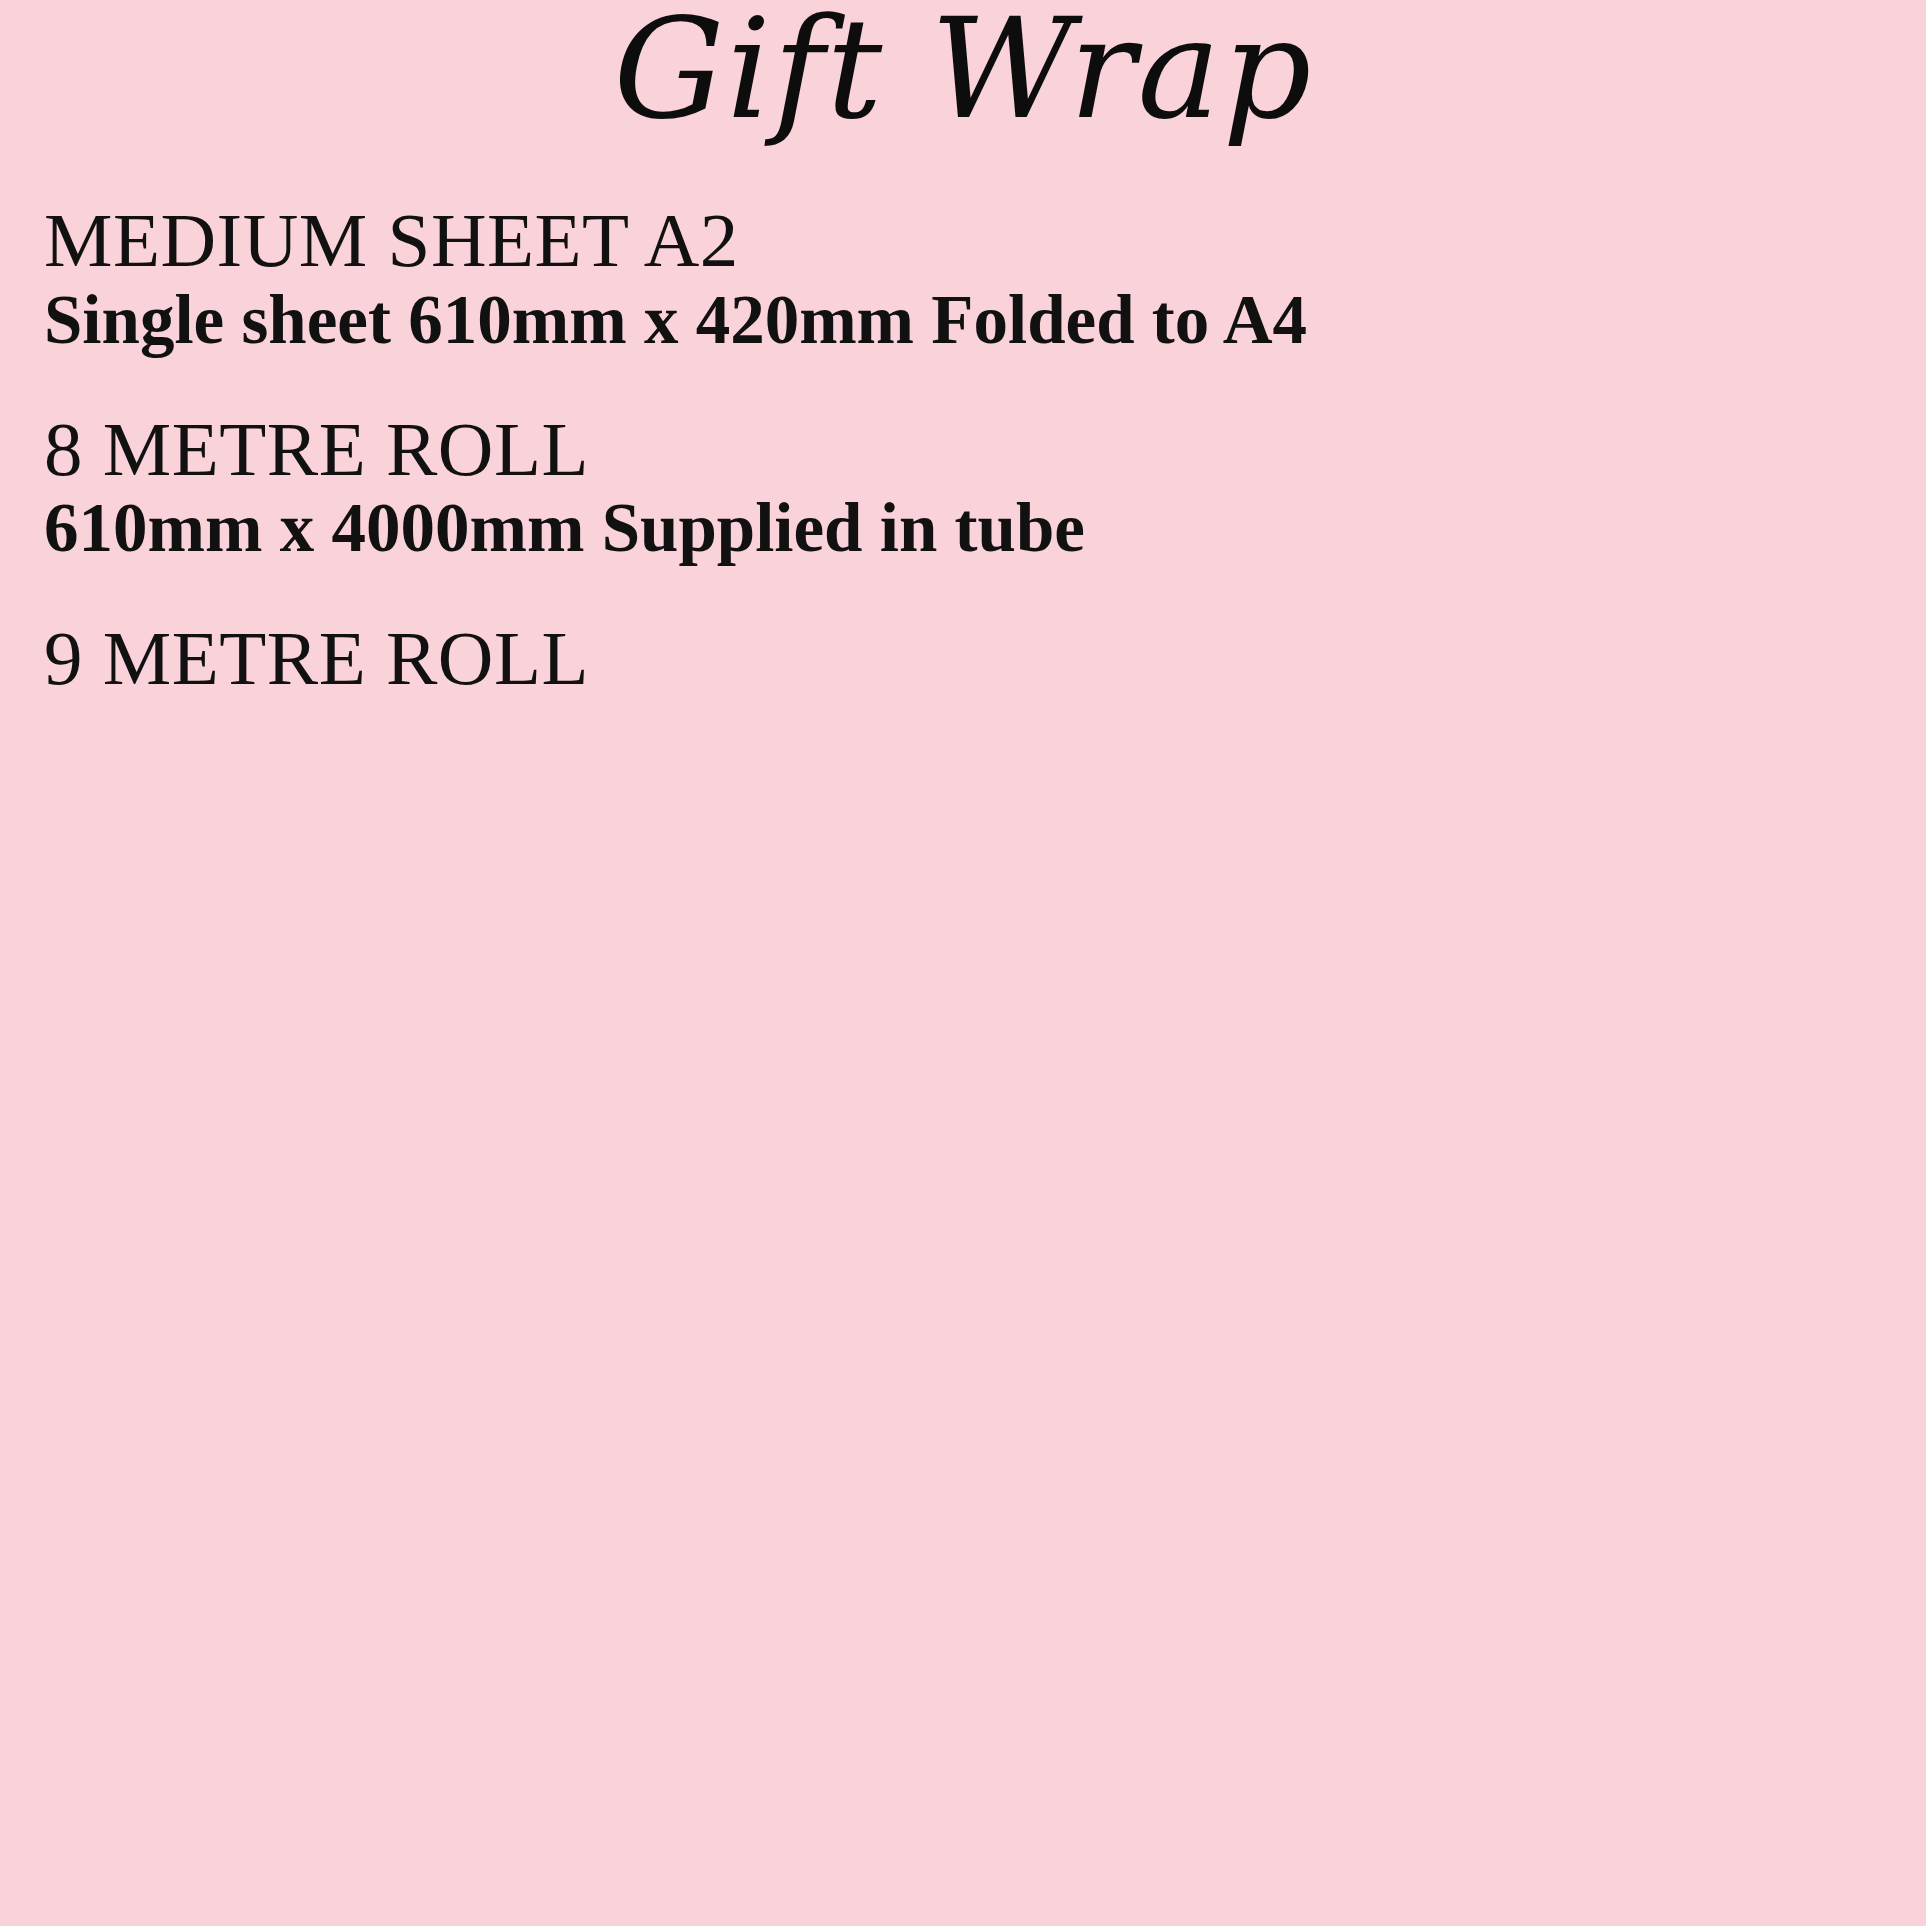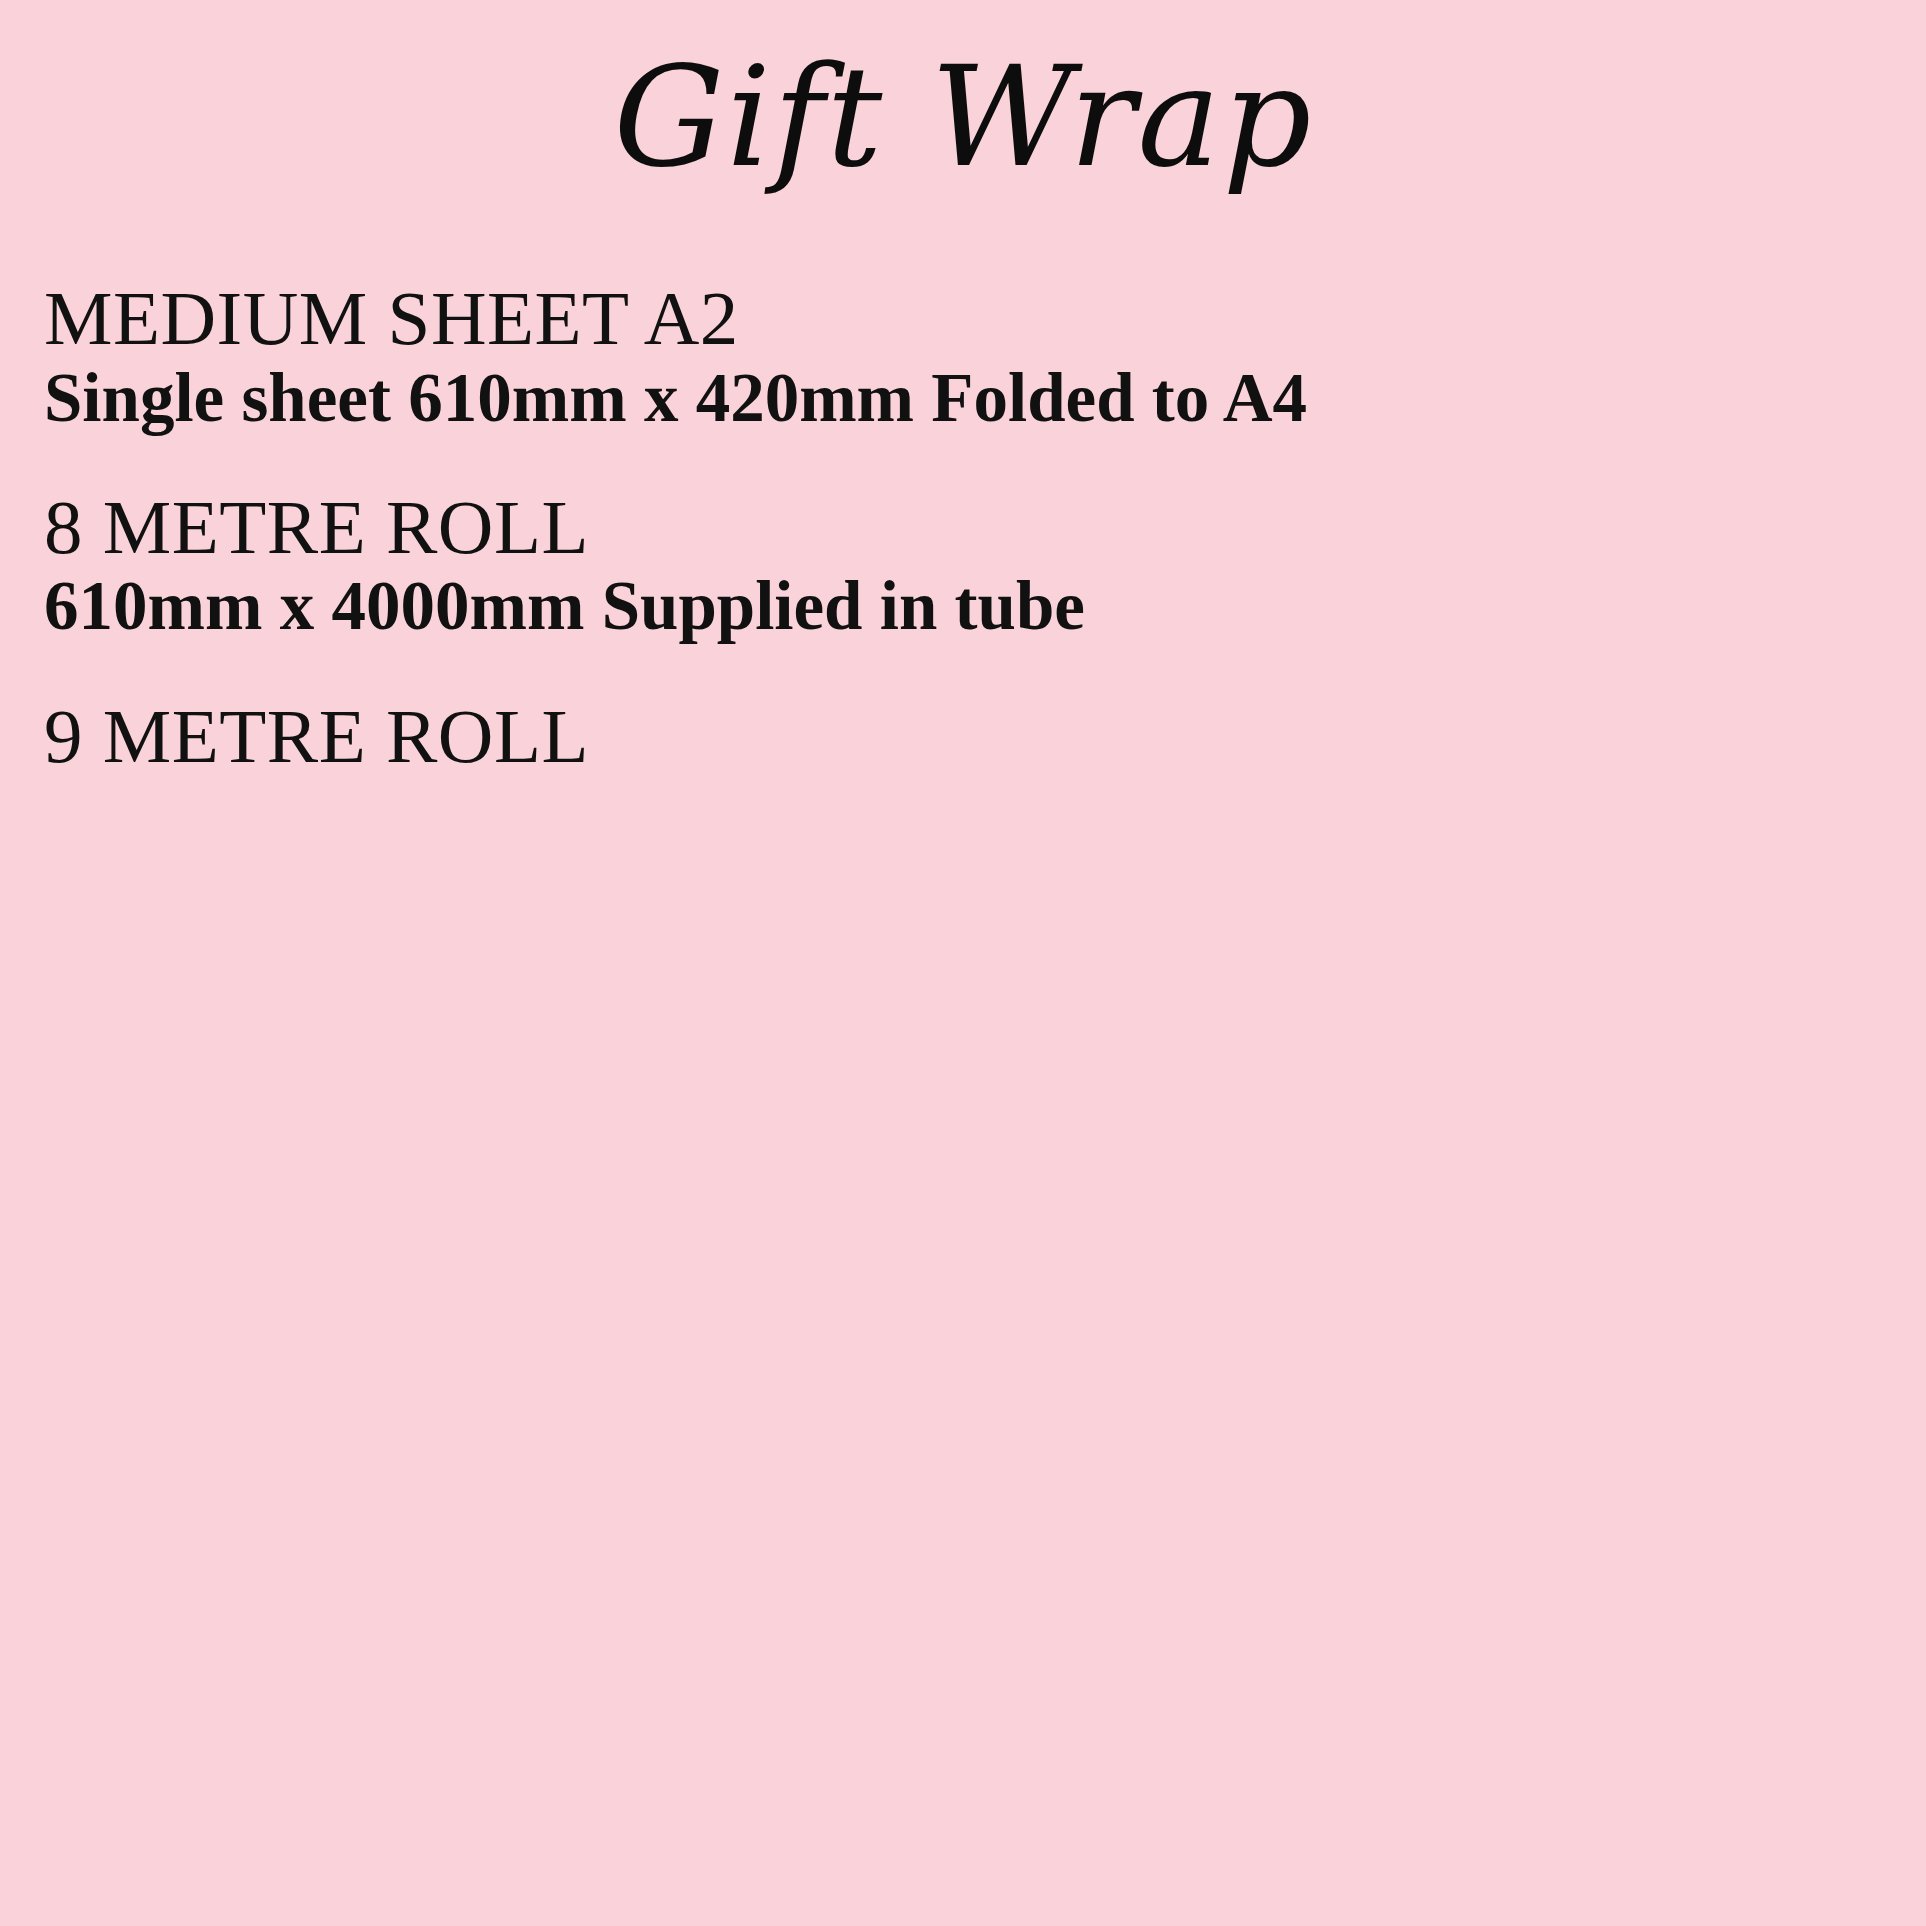--- a/index.html
+++ b/index.html
@@ -22,25 +22,24 @@
     padding: 0;
   }
   .title {
     text-align: center;
     font-family: "DejaVu Serif", serif;
     font-style: italic;
     font-weight: 400;
     font-size: 139px;
     line-height: 1.0;
     letter-spacing: 2px;
-    padding-top: 48px;
     color: #0d0d0d;
   }
   .list {
-    margin-top: 92px;
+    margin-top: 62px;
     padding-left: 44px;
     padding-right: 40px;
   }
   .item {
     margin-bottom: 51px;
   }
   .item-heading {
     font-family: "Liberation Serif", serif;
     font-size: 77px;
     line-height: 1.02;

